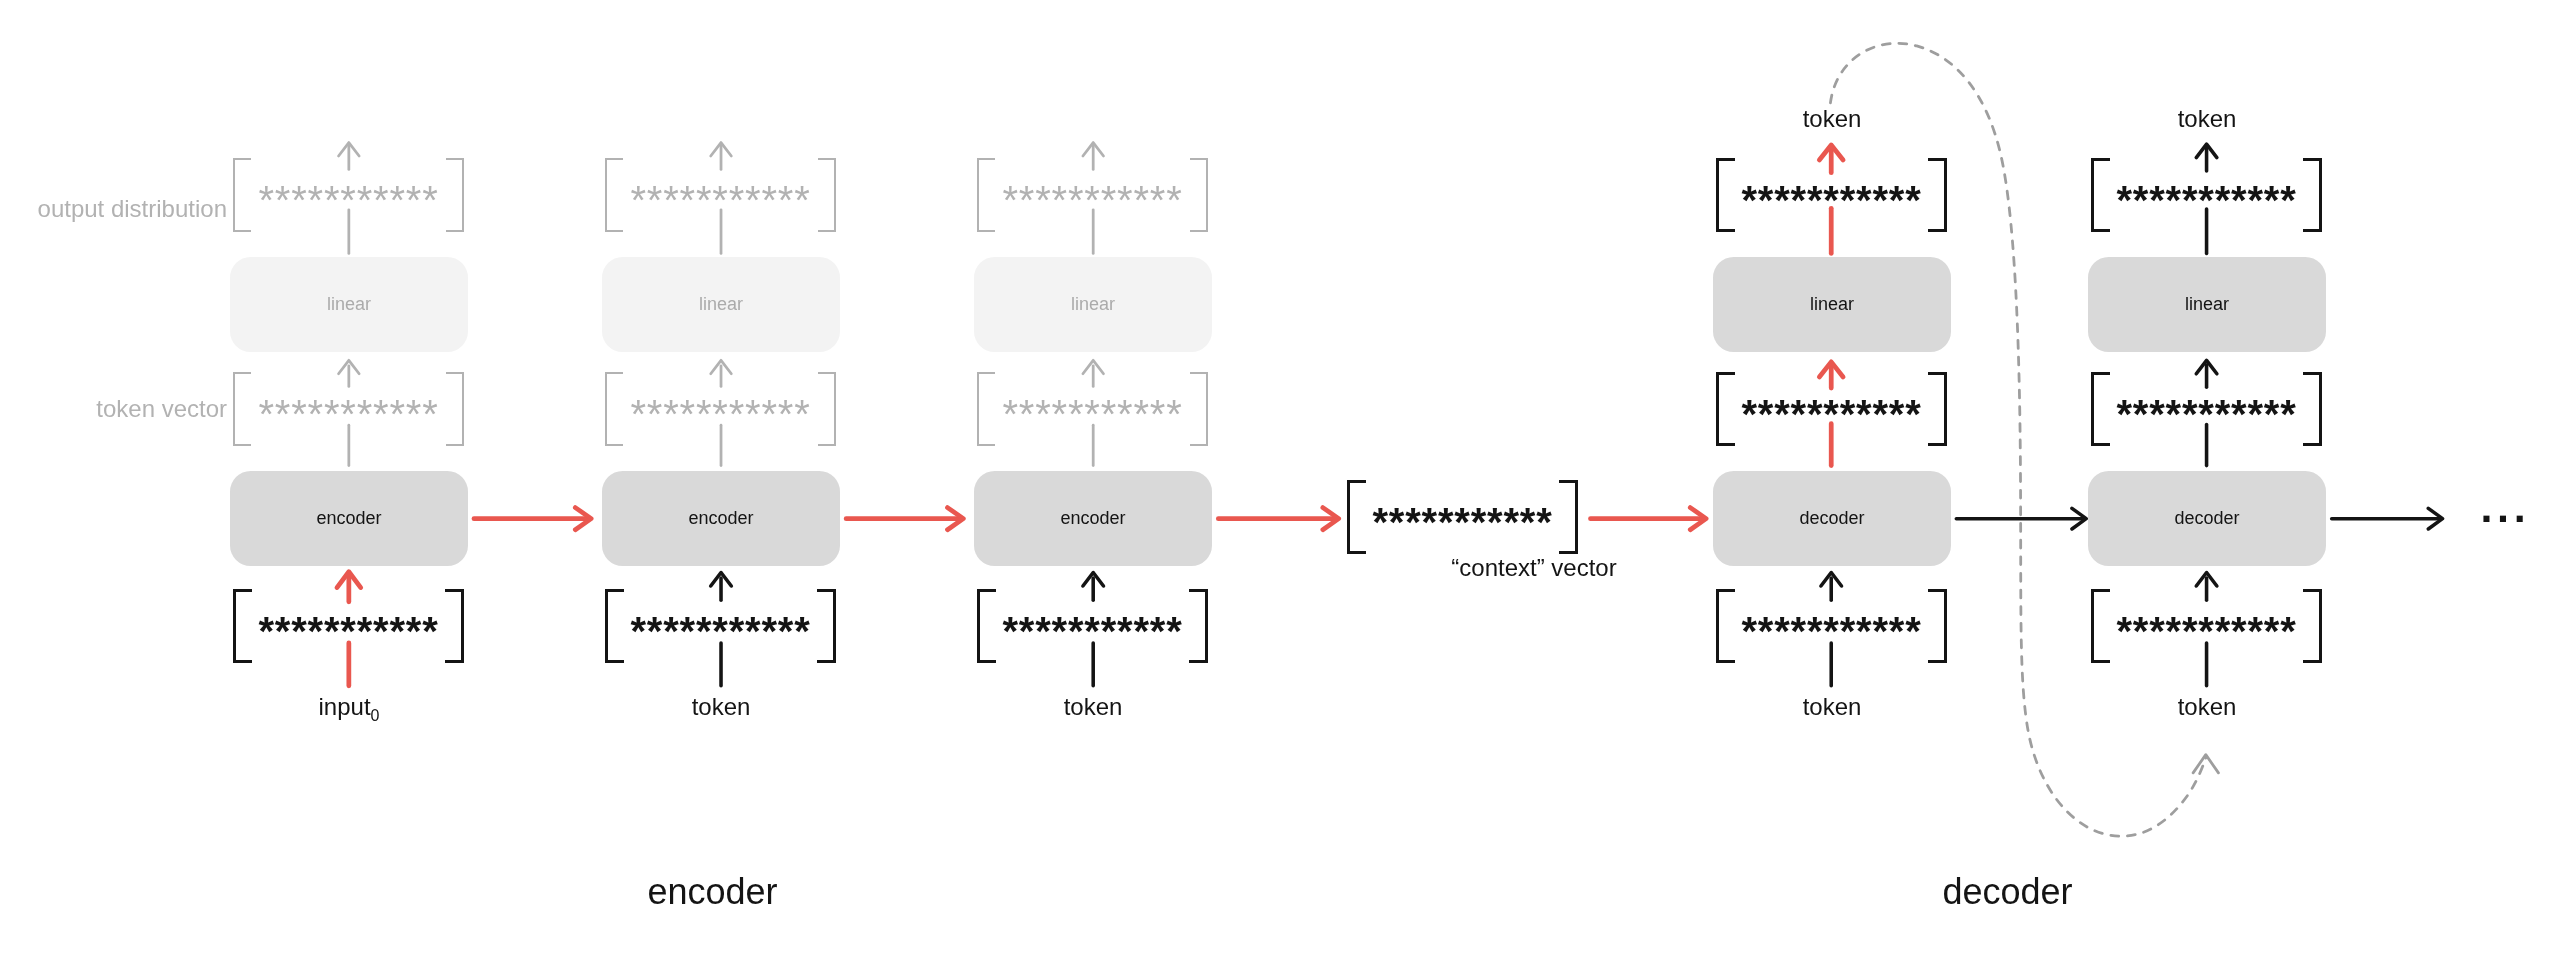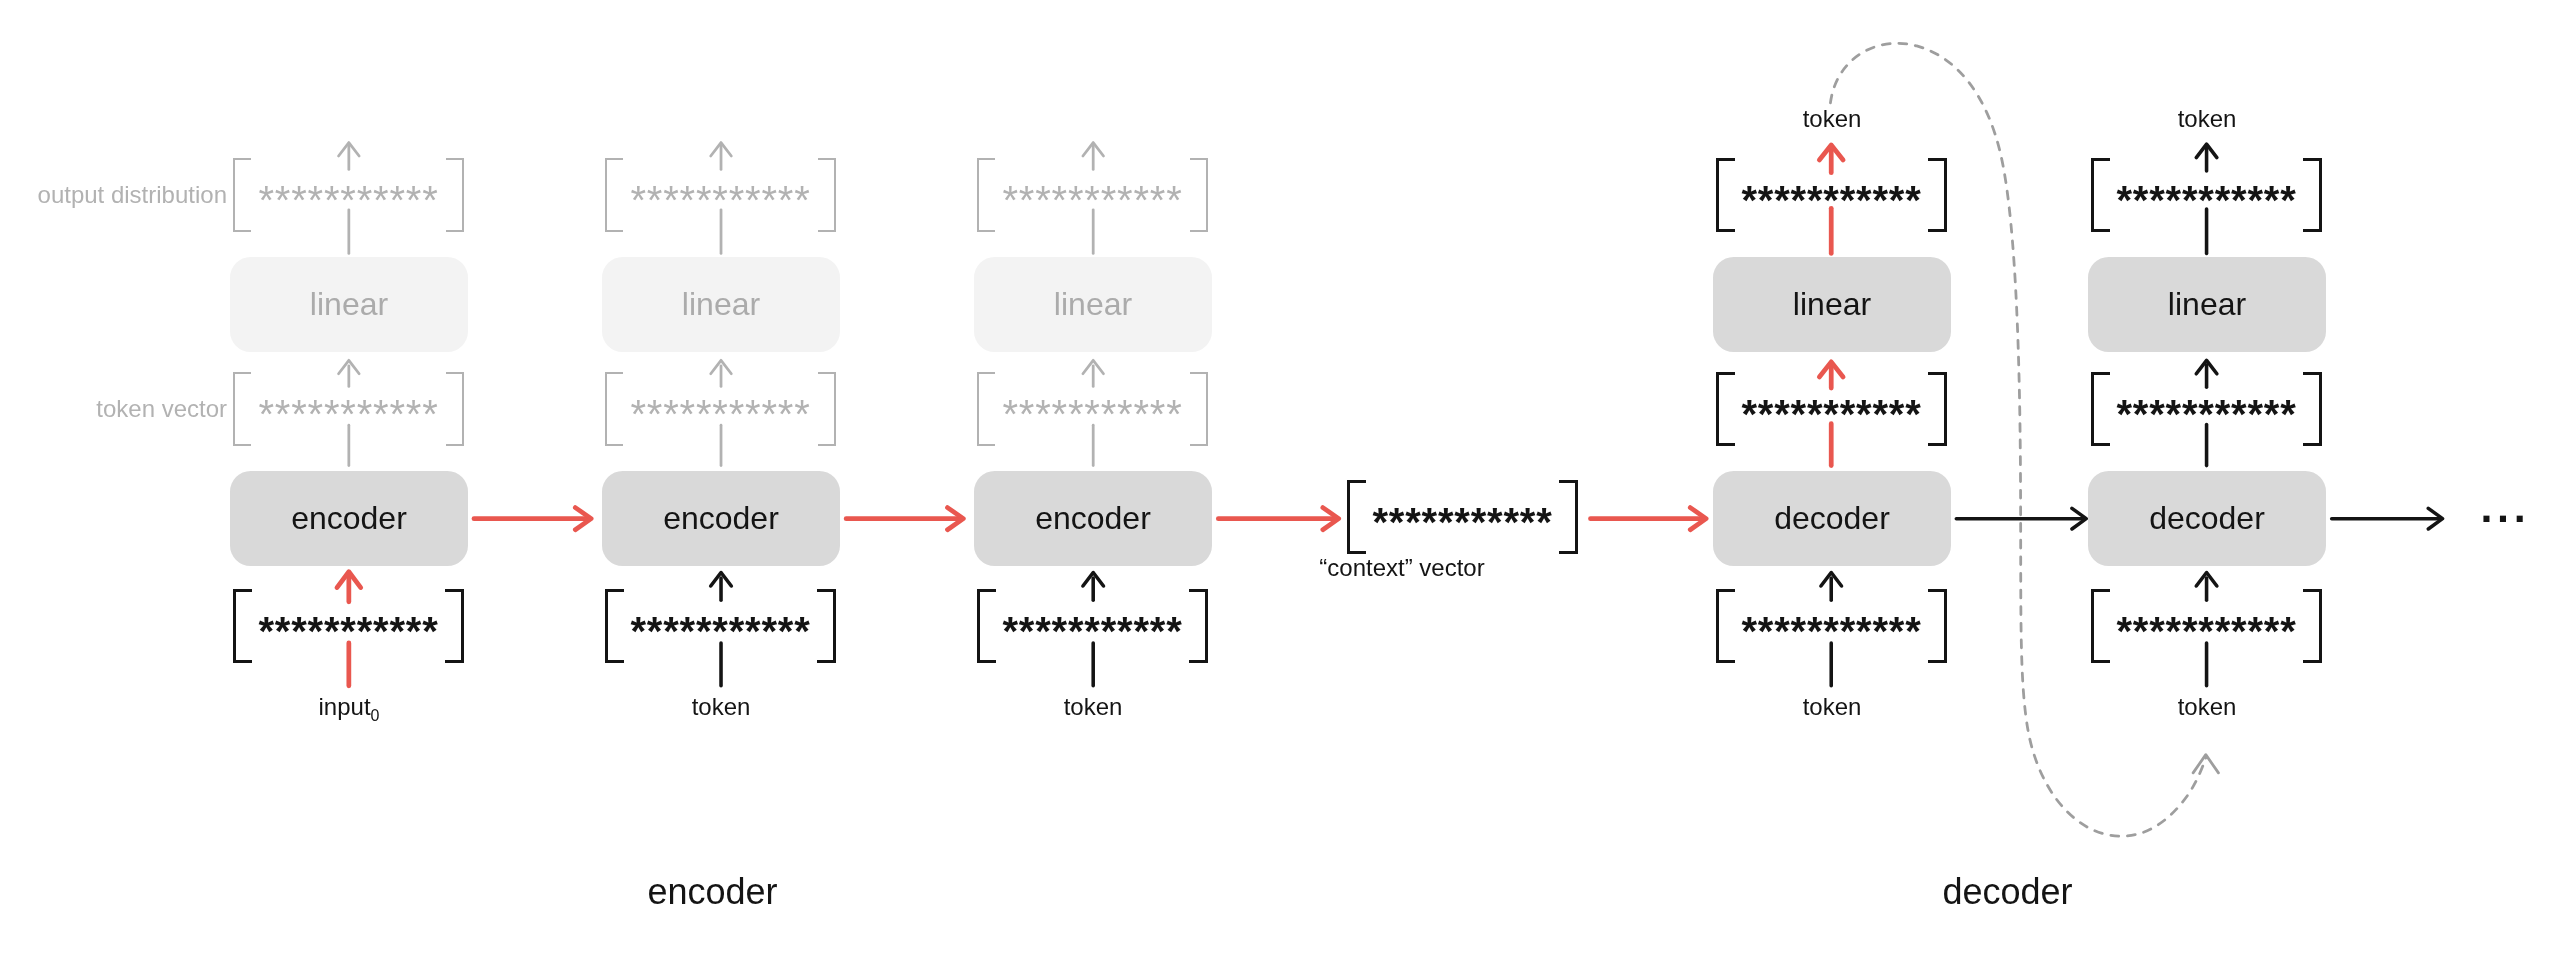--- a/index.html
+++ b/index.html
@@ -7,21 +7,21 @@
     position:relative; width:2576px; height:974px; background:#ffffff;
     font-family:"Liberation Sans","DejaVu Sans",sans-serif; overflow:hidden;
     color:var(--ink);
   }
   svg.wires { position:absolute; left:0; top:0; pointer-events:none; }
 
   
   .box {
     position:absolute; width:238px; height:95px; border-radius:20.6px;
     background:var(--box-gray); display:flex; align-items:center; justify-content:center;
-    font-size:32px; color:var(--ink);
+    font-size:18px; color:var(--ink);
   }
   .box.faded { background:var(--faded-box); color:var(--faded-text); }
 
   
   .vec { position:absolute; width:231px; height:74px; }
   .vec::before,.vec::after { content:""; position:absolute; top:0; bottom:0; width:16px; }
   .vec::before { left:0;  border:3.2px solid var(--ink); border-right:none; }
   .vec::after  { right:0; border:3.2px solid var(--ink); border-left:none; }
   .vec.faded::before { border:2.4px solid var(--faded-gray); border-right:none; }
   .vec.faded::after  { border:2.4px solid var(--faded-gray); border-left:none; }
@@ -140,21 +140,21 @@
         C2470 72 2508 118 2526 195
         C2543 268 2550 420 2551 600
         C2552 770 2549 860 2561 925
         C2574 992 2612 1043 2660 1054
         C2703 1063 2737 1040 2763 1003
         C2773 988 2780 972 2785 957"></path>
       <path class="stroke-dash-head" d="M2769 976 L2785 953 L2801 976"></path>
     </g>
   </svg>
 
-  <div class="side-lbl" style="top:181px">output distribution</div>
+  <div class="side-lbl" style="top:195px">output distribution</div>
   <div class="side-lbl" style="top:395px">token vector</div>
 
   <div class="vec faded" style="left:233px;top:158px">
     <span class="stars">***********</span>
   </div>
   <div class="box faded" style="left:230px;top:257px">
     <span>linear</span>
   </div>
   <div class="vec faded" style="left:233px;top:372px">
     <span class="stars">***********</span>
@@ -203,21 +203,21 @@
   <div class="vec" style="left:977px;top:589px">
     <span class="stars">***********</span>
   </div>
   <div class="lbl" style="left:974px;top:693px">
     <span>token</span><sub></sub>
   </div>
 
   <div class="vec" style="left:1347px;top:480px">
     <span class="stars">***********</span>
   </div>
-  <div class="lbl" style="left:1283px;top:554px">“context” vector</div>
+  <div class="lbl" style="left:1415px;top:554px">“context” vector</div>
 
   <div class="lbl" style="left:1713px;top:105px">token</div>
   <div class="vec" style="left:1716px;top:158px">
     <span class="stars">***********</span>
   </div>
   <div class="box" style="left:1713px;top:257px">
     <span>linear</span>
   </div>
   <div class="vec" style="left:1716px;top:372px">
     <span class="stars">***********</span>

